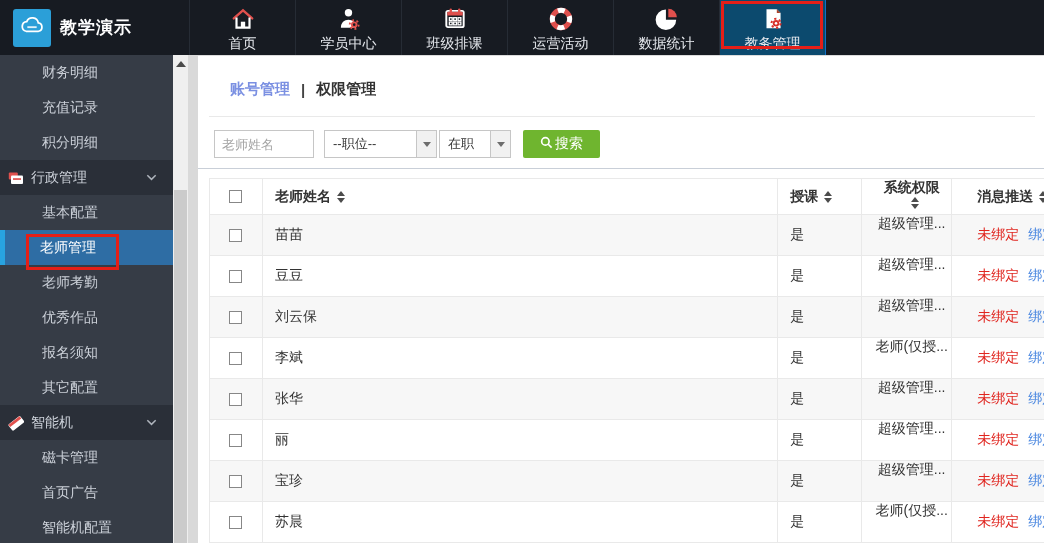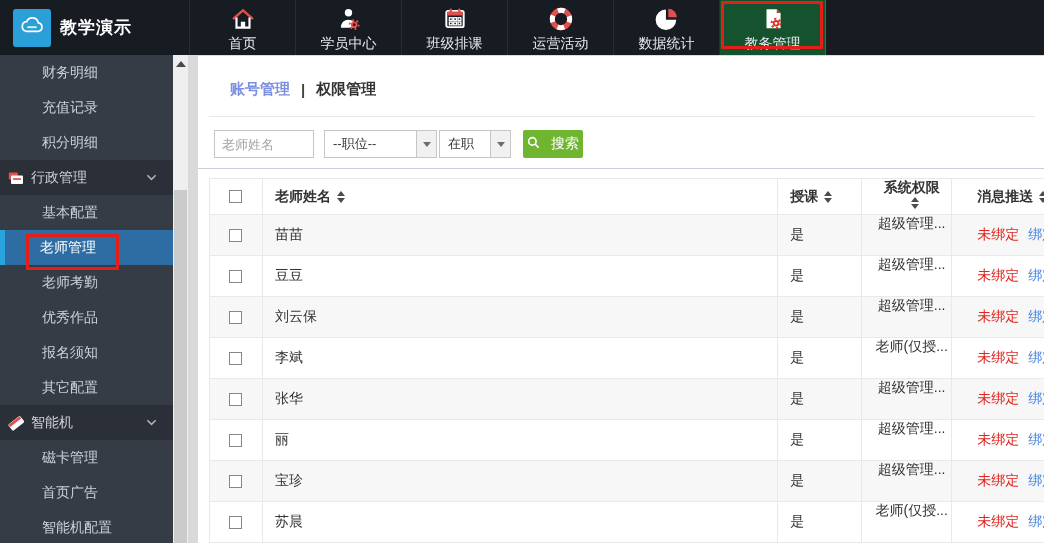--- a/index.html
+++ b/index.html
@@ -6,21 +6,21 @@
   html,body { width:1044px; height:543px; overflow:hidden; font-family:"Liberation Sans","DejaVu Sans",sans-serif; background:#fff; position:relative; }
 
   
   .topbar { position:absolute; left:0; top:0; width:1044px; height:55px; background:#171b22; z-index:5; }
   .brand { position:absolute; left:13px; top:0; height:55px; display:flex; align-items:center; }
   .logo { width:38px; height:38px; background:#2b9fd8; border-radius:3px; display:flex; align-items:center; justify-content:center; }
   .brand-title { color:#fff; font-size:17px; font-weight:bold; margin-left:9px; letter-spacing:1px; }
   .topnav { position:absolute; left:189px; top:0; height:55px; display:flex; border-left:1px solid #262c35; }
   .nav-item { width:106px; height:55px; display:flex; flex-direction:column; align-items:center; justify-content:center; gap:2px; border-right:1px solid #262c35; cursor:pointer; }
   .nav-item .nav-label { color:#e6e9ee; font-size:14px; line-height:16px; }
-  .nav-item.active { background:#14532d; border-right-color:#1170c5; }
+  .nav-item.active { background:#0c4a6e; border-right-color:#1170c5; }
   .nav-icon { height:28px; display:flex; align-items:center; justify-content:center; }
 
   
   .sidebar { position:absolute; left:0; top:55px; width:173px; height:488px; background:#363c46; overflow:hidden; z-index:4; }
   .side-item { height:35px; display:flex; align-items:center; padding-left:42px; color:#ccd1d9; font-size:14px; cursor:pointer; position:relative; }
   .side-item.section { background:#2a2f38; padding-left:8px; }
   .side-item.section .s-icon { width:16px; height:16px; margin-right:7px; flex:0 0 auto; }
   .side-item.section .chevron { position:absolute; right:15px; top:11px; }
   .side-item.active { background:#2e6da4; color:#fff;padding-left:40px; }
   .side-item.active::before { content:""; position:absolute; left:0; top:0; width:5px; height:100%; background:#28a3e0; }
@@ -40,21 +40,21 @@
   .tabs-underline { position:absolute; left:11px; top:60px; width:826px; border-top:1px solid #e9e9e9; }
 
   .searchbar { position:absolute; left:16px; top:74px; height:28px; display:flex; align-items:center; }
   .name-input { width:100px; height:28px; border:1px solid #c6c6c6; padding:0 7px; font-size:13px; color:#333; outline:none; font-family:inherit; }
   .name-input::placeholder { color:#a3a3a3; }
   .sel { height:28px; border:1px solid #c6c6c6; background:#fff; position:relative; display:flex; align-items:center; padding-left:8px; font-size:13px; color:#333; cursor:pointer; }
   .sel-pos { width:113px; margin-left:10px; }
   .sel-status { width:72px; margin-left:2px; }
   .sel-arrow-box { position:absolute; right:0; top:0; width:20px; height:26px; background:#f1f1f1; border-left:1px solid #c6c6c6; display:flex; align-items:center; justify-content:center; }
   .sel-caret { width:0; height:0; border-left:4px solid transparent; border-right:4px solid transparent; border-top:5px solid #6d6d6d; }
-  .search-btn { margin-left:12px; height:28px; padding:0 4px; background:#6fb52f; border:none; border-radius:2px; color:#fff; font-size:14px; display:flex; align-items:center; gap:11px; cursor:pointer; font-family:inherit; }
+  .search-btn { margin-left:12px; height:28px; padding:0 17px; background:#6fb52f; border:none; border-radius:2px; color:#fff; font-size:14px; display:flex; align-items:center; gap:2px; cursor:pointer; font-family:inherit; }
 
   .section-divider { position:absolute; left:0; top:112px; width:846px; border-top:1px solid #c9cfd8; }
 
   
   .table { position:absolute; left:11px; top:122px; width:880px; border-top:1px solid #e9e9e9; border-left:1px solid #e9e9e9; }
   .t-row { display:flex; height:41px; border-bottom:1px solid #e9e9e9; background:#fff; }
   .t-row.t-head { height:36px; }
   .t-row:nth-child(even):not(.t-head) { background:#f7f7f7; }
   .cell { display:flex; align-items:center; padding-left:12px; border-right:1px solid #e9e9e9; font-size:14px; color:#333; overflow:hidden; white-space:nowrap; }
   .t-head .cell { font-weight:bold; }

